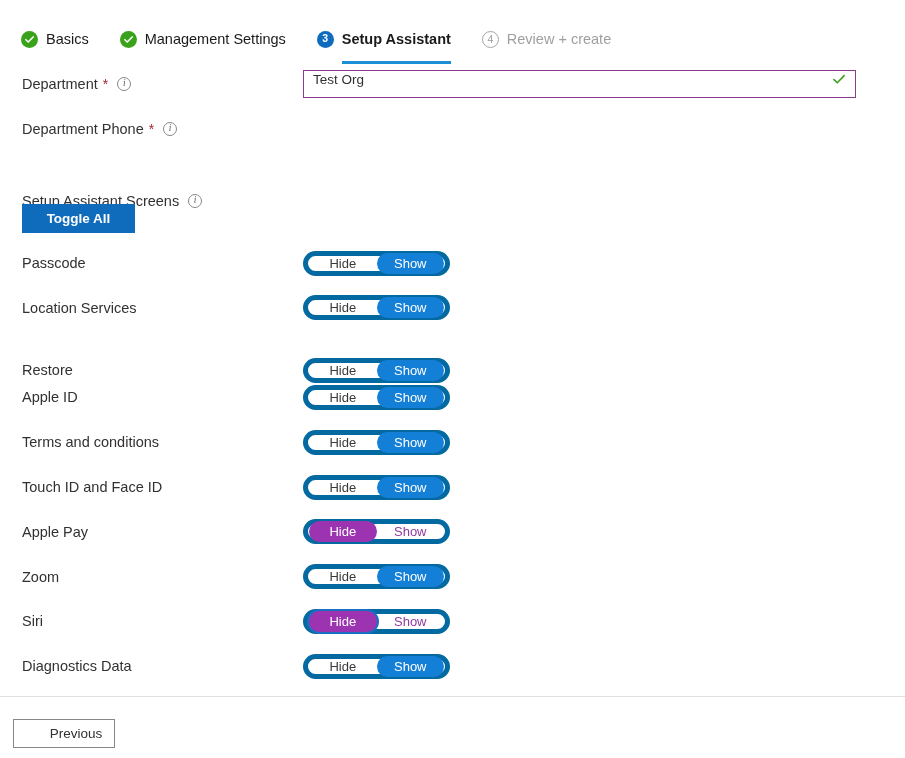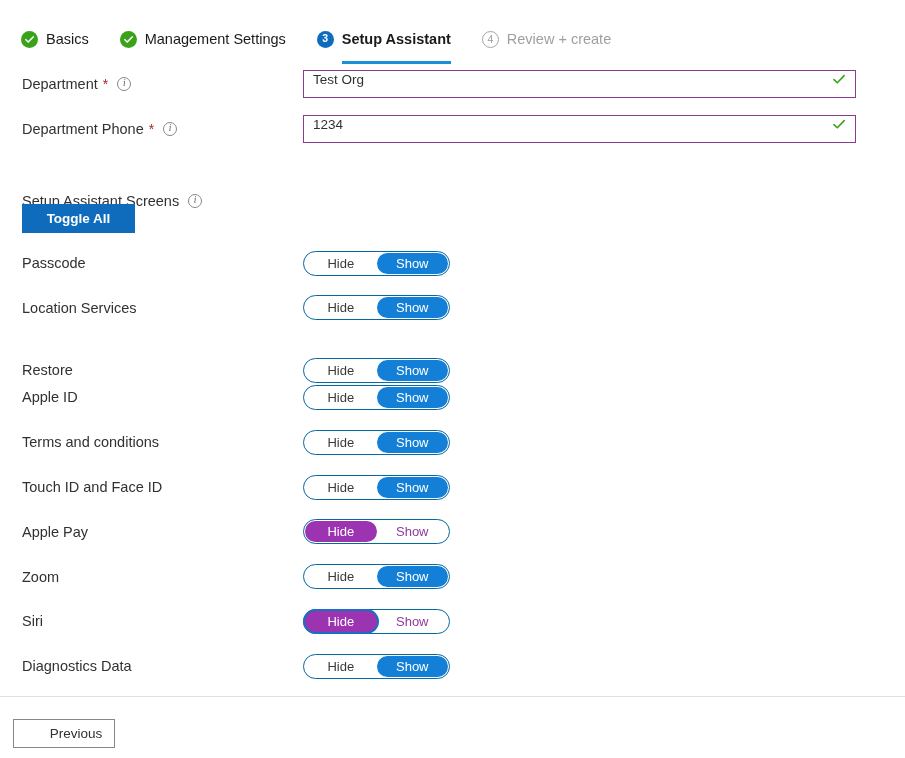--- a/index.html
+++ b/index.html
@@ -209,21 +209,21 @@
     font-size: 14.5px;
     color: #323130;
     white-space: nowrap;
   }
 
   .toggle {
     position: absolute;
     left: 303px;
     width: 147px;
     height: 25px;
-    border: 1px solid #0369a1;
+    border: 5px solid #0369a1;
     border-radius: 13px;
     background: #ffffff;
     display: flex;
     align-items: center;
     padding: 1px;
     cursor: pointer;
   }
 
   .toggle-seg {
     flex: 1 1 50%;
@@ -342,28 +342,20 @@
       </span>
     </div>
   </div>
 
   <div class="field-row" id="row-phone">
     <div class="field-label">
       <span>Department Phone</span>
       <span class="req-star">*</span>
       <span class="info-icon">i</span>
     </div>
-    <div class="input-wrap">
-      <input type="text" id="department-phone-input" value="1234" style="">
-      <span class="valid-check">
-        <svg width="16" height="16" viewBox="0 0 16 16" aria-hidden="true">
-          <path d="M3 8.6 L6.3 11.8 L13.2 4.6" fill="none" stroke="#3aa21a" stroke-width="1.6" stroke-linecap="round" stroke-linejoin="round"></path>
-        </svg>
-      </span>
-    </div>
   </div>
 
   <div id="screens-heading">
     <span>Setup Assistant Screens</span>
     <span class="info-icon">i</span>
   </div>
 
   <button id="toggle-all-btn">Toggle All</button>
 
   <div id="screen-rows">

